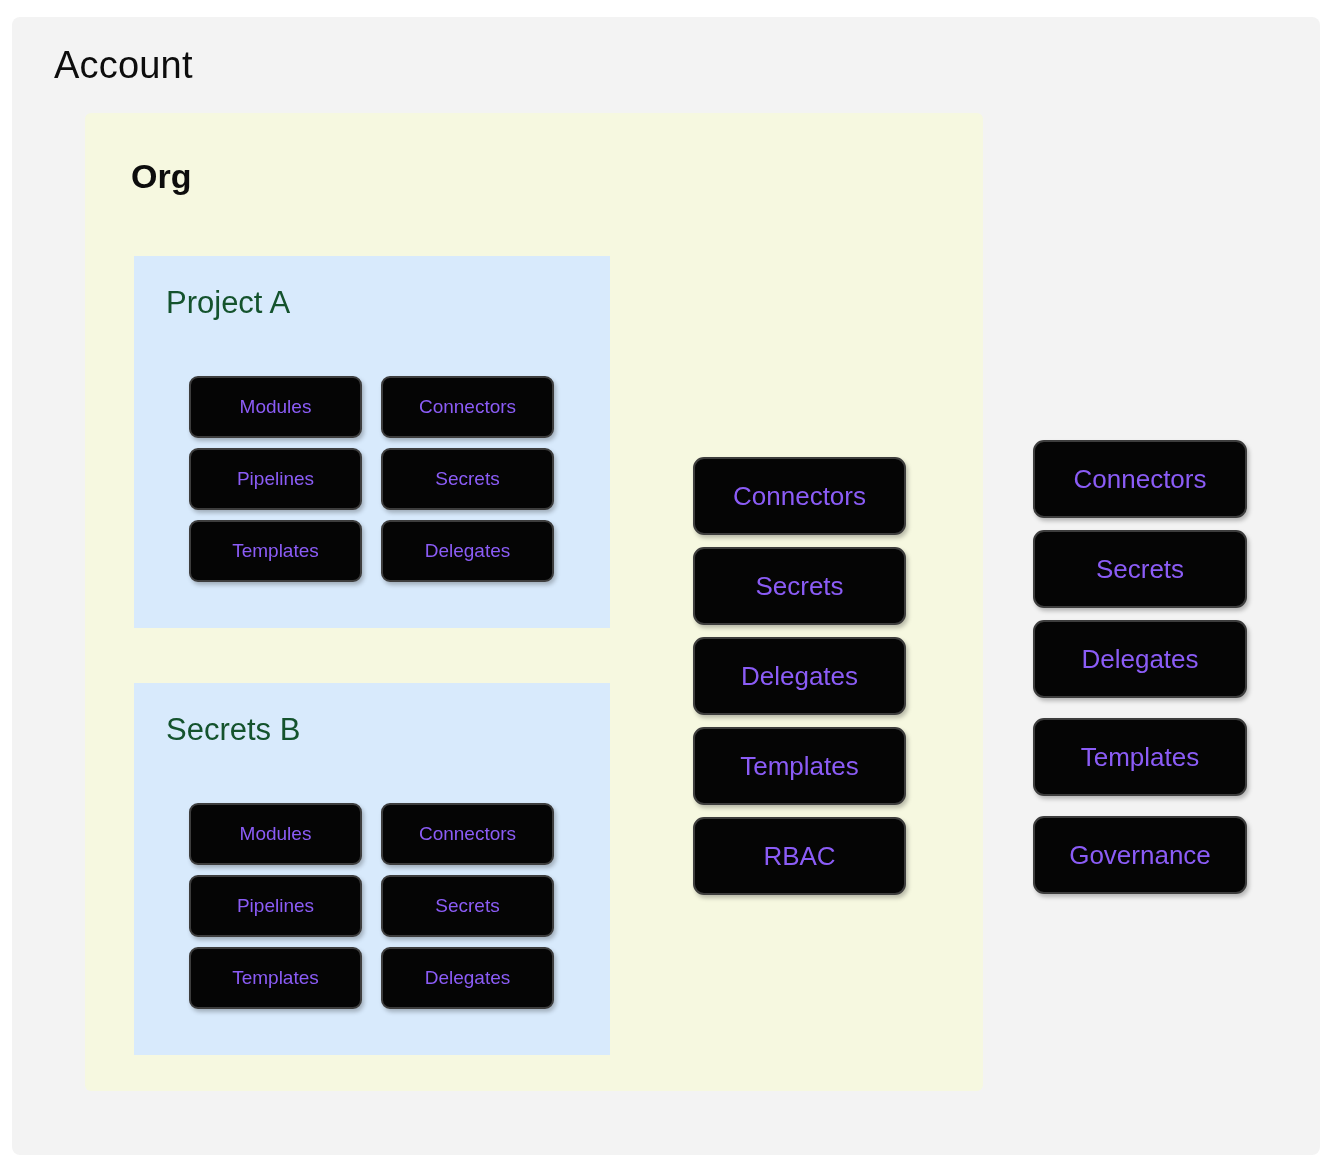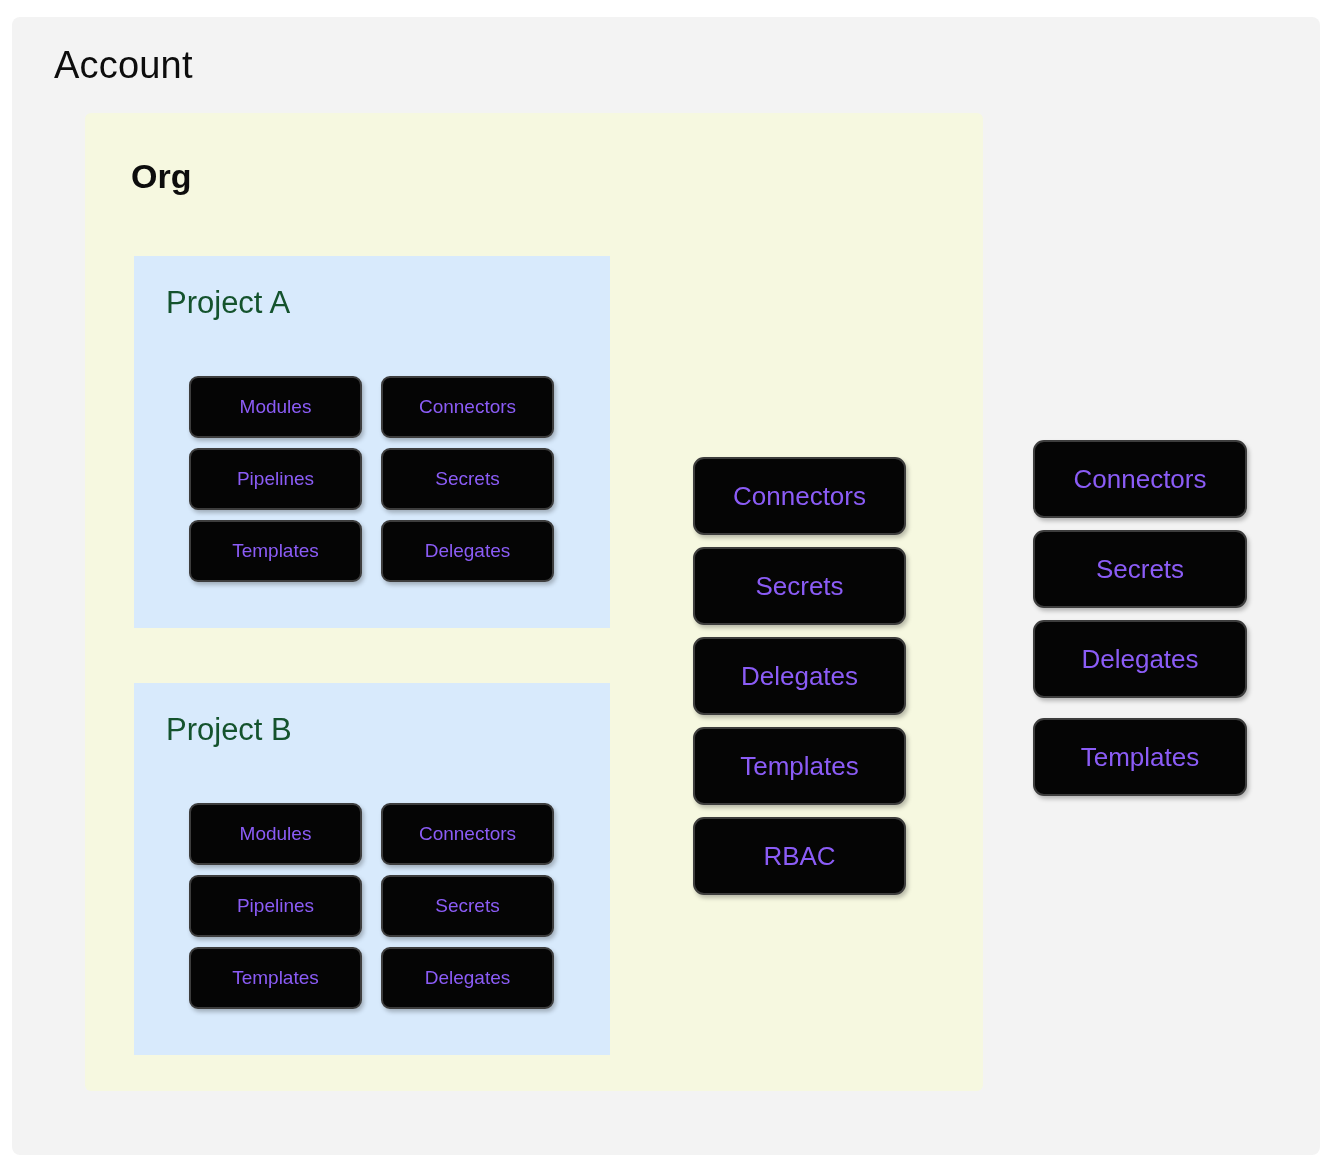--- a/index.html
+++ b/index.html
@@ -158,21 +158,21 @@
           <div class="node small">Modules</div>
           <div class="node small">Connectors</div>
           <div class="node small">Pipelines</div>
           <div class="node small">Secrets</div>
           <div class="node small">Templates</div>
           <div class="node small">Delegates</div>
         </div>
       </div>
 
       <div id="project-b-panel" class="project-panel">
-        <div class="project-title">Project B</div>
+        <div class="project-title">Secrets B</div>
         <div class="project-grid">
           <div class="node small">Modules</div>
           <div class="node small">Connectors</div>
           <div class="node small">Pipelines</div>
           <div class="node small">Secrets</div>
           <div class="node small">Templates</div>
           <div class="node small">Delegates</div>
         </div>
       </div>
 
@@ -184,17 +184,18 @@
         <div class="node large">RBAC</div>
       </div>
 
     </div>
 
     <div id="account-level-column">
       <div class="node large">Connectors</div>
       <div class="node large">Secrets</div>
       <div class="node large">Delegates</div>
       <div class="node large">Templates</div>
+      <div class="node large">Governance</div>
     </div>
 
   </div>
 
 </div>
 
 </body></html>

